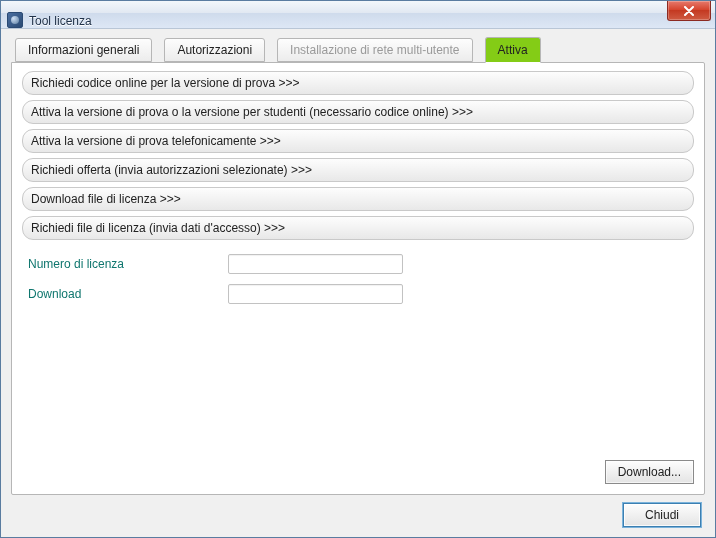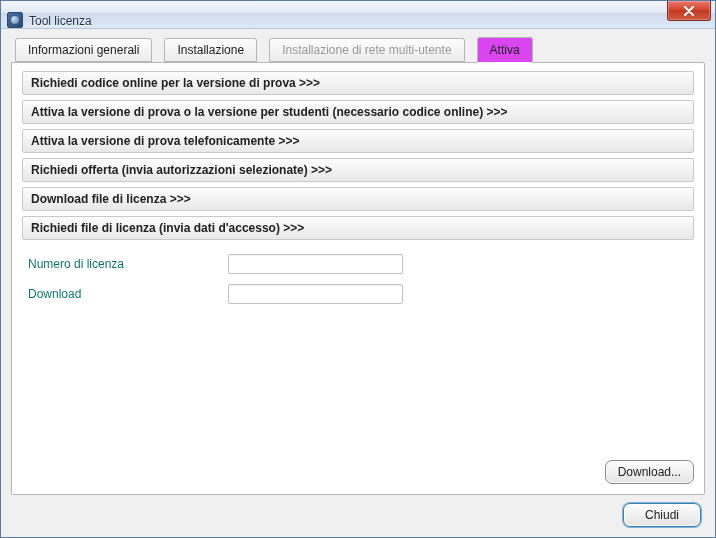--- a/index.html
+++ b/index.html
@@ -86,21 +86,21 @@
     border-radius: 3px 3px 0 0;
     padding: 4px 12px 4px 12px;
     color: #222;
     cursor: pointer;
     font-size: 12px;
     line-height: 14px;
     position: relative;
   }
   .tab.disabled { color: #9a9a9a; cursor: default; }
   .tab.active {
-    background: #d946ef;
+    background: #84cc16;
     border-bottom: 1px solid #fff;
     padding-top: 5px;
     padding-bottom: 5px;
     z-index: 3;
   }
   .tabpanel {
     flex: 1;
     background: #fff;
     border: 1px solid #b6b6b6;
     border-radius: 0 2px 2px 2px;
@@ -111,26 +111,25 @@
     z-index: 1;
   }
   .accordion {
     display: flex;
     flex-direction: column;
     gap: 5px;
   }
   .acc-row {
     background: linear-gradient(to bottom, #fdfdfd, #e8e8e8);
     border: 1px solid #c9c9c9;
-    border-radius: 2px;
+    border-radius: 11px;
     padding: 4px 8px;
     color: #222;
     cursor: pointer;
     font-size: 12px;
-    font-weight: bold;
   }
   .form-area {
     margin-top: 14px;
     padding: 0 6px;
   }
   .form-row {
     display: flex;
     align-items: center;
     margin-bottom: 10px;
   }
@@ -153,21 +152,21 @@
   .panel-footer {
     margin-top: auto;
     display: flex;
     justify-content: flex-end;
   }
   .btn {
     min-width: 78px;
     height: 24px;
     padding: 0 12px;
     border: 1px solid #8a8a8a;
-    border-radius: 7px;
+    border-radius: 0;
     background: linear-gradient(to bottom, #fdfdfd, #e4e4e4);
     color: #222;
     font-family: inherit;
     font-size: 12px;
     cursor: pointer;
     box-shadow: inset 0 0 0 1px rgba(255,255,255,0.6);
   }
   .btn.default {
     border: 1px solid #3c7fb1;
     box-shadow: 0 0 0 1px #7bb3db, inset 0 0 0 1px rgba(255,255,255,0.8);
@@ -190,21 +189,21 @@
       <svg width="12" height="10" viewBox="0 0 12 10">
         <path d="M2 1 L10 9 M10 1 L2 9" stroke="#fff" stroke-width="2" stroke-linecap="round"></path>
       </svg>
     </div>
   </div>
 
   <div class="client">
 
     <div class="tabstrip">
       <div class="tab">Informazioni generali</div>
-      <div class="tab">Installazione</div>
+      <div class="tab">Autorizzazioni</div>
       <div class="tab disabled">Installazione di rete multi-utente</div>
       <div class="tab active">Attiva</div>
     </div>
 
     <div class="tabpanel">
 
       <div class="accordion">
         <div class="acc-row">Richiedi codice online per la versione di prova &gt;&gt;&gt;</div>
         <div class="acc-row">Attiva la versione di prova o la versione per studenti (necessario codice online) &gt;&gt;&gt;</div>
         <div class="acc-row">Attiva la versione di prova telefonicamente &gt;&gt;&gt;</div>

